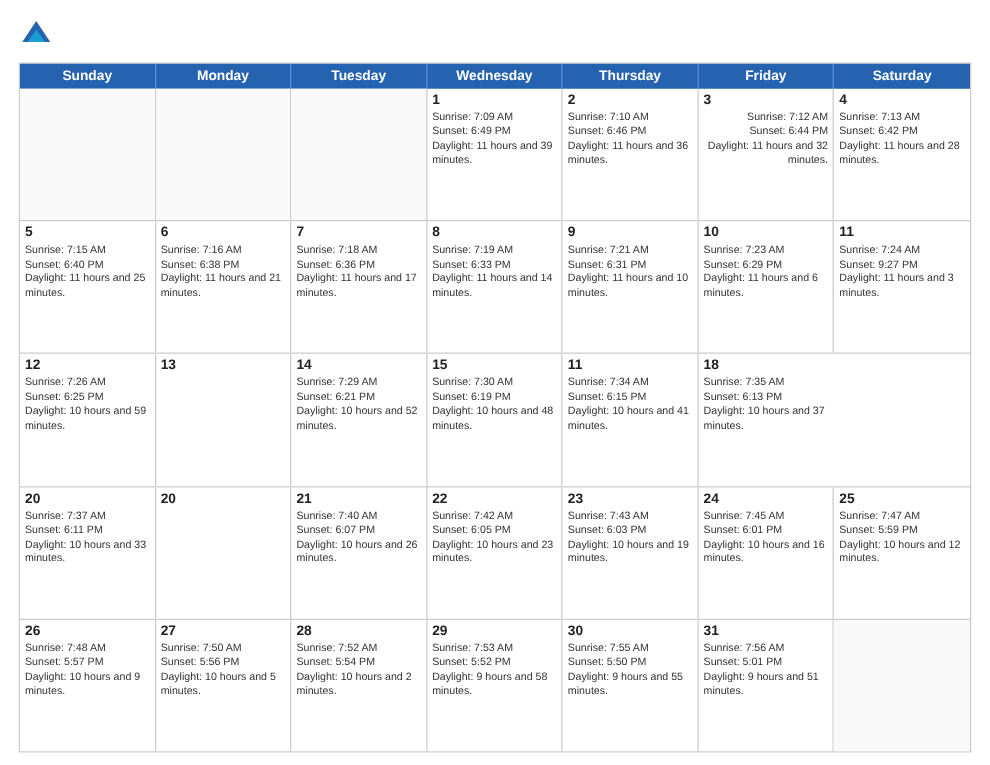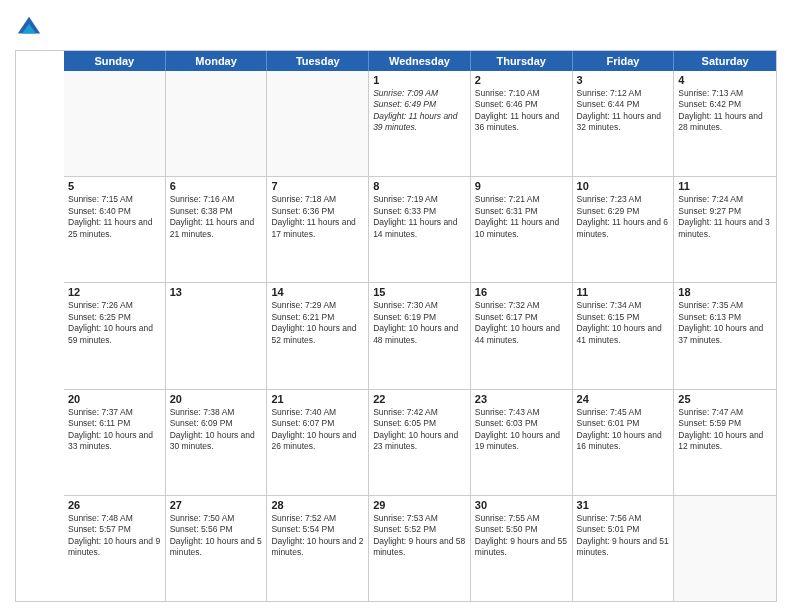--- a/index.html
+++ b/index.html
@@ -59,21 +59,20 @@
     }
     .location {
       font-size: 14px;
       color: #444;
     }
     .calendar {
       flex: 1;
       display: flex;
       flex-direction: column;
       border: 1px solid #ccc;
-      padding-left: 48px;
     }
     .cal-header {
       display: grid;
       grid-template-columns: repeat(7, 1fr);
       background: #2563b0;
     }
     .cal-header-cell {
       color: #fff;
       font-size: 11px;
       font-weight: bold;
@@ -148,33 +147,33 @@
         <div class="cal-header-cell">Friday</div>
         <div class="cal-header-cell">Saturday</div>
       </div>
     <div class="cal-body" id="cal-body">
         <div class="cal-row">
           <div class="cal-cell empty"></div>
           <div class="cal-cell empty"></div>
           <div class="cal-cell empty"></div>
           <div class="cal-cell">
             <div class="day-num">1</div>
-            <div class="cell-text" style="white-space: pre-line; font-style: italic;">Sunrise: 7:09 AM
+            <div class="cell-text" style="white-space: pre-line;">Sunrise: 7:09 AM
 Sunset: 6:49 PM
 Daylight: 11 hours and 39 minutes.</div>
           </div>
           <div class="cal-cell">
             <div class="day-num">2</div>
             <div class="cell-text" style="white-space: pre-line;">Sunrise: 7:10 AM
 Sunset: 6:46 PM
 Daylight: 11 hours and 36 minutes.</div>
           </div>
           <div class="cal-cell">
             <div class="day-num">3</div>
-            <div class="cell-text" style="white-space: pre-line;">Sunrise: 7:12 AM
+            <div class="cell-text" style="white-space: pre-line; text-align: right;">Sunrise: 7:12 AM
 Sunset: 6:44 PM
 Daylight: 11 hours and 32 minutes.</div>
           </div>
           <div class="cal-cell">
             <div class="day-num">4</div>
             <div class="cell-text" style="white-space: pre-line;">Sunrise: 7:13 AM
 Sunset: 6:42 PM
 Daylight: 11 hours and 28 minutes.</div>
           </div>
         </div>
@@ -238,26 +237,20 @@
 Sunset: 6:21 PM
 Daylight: 10 hours and 52 minutes.</div>
           </div>
           <div class="cal-cell">
             <div class="day-num">15</div>
             <div class="cell-text" style="white-space: pre-line;">Sunrise: 7:30 AM
 Sunset: 6:19 PM
 Daylight: 10 hours and 48 minutes.</div>
           </div>
           <div class="cal-cell">
-            <div class="day-num">16</div>
-            <div class="cell-text" style="white-space: pre-line;">Sunrise: 7:32 AM
-Sunset: 6:17 PM
-Daylight: 10 hours and 44 minutes.</div>
-          </div>
-          <div class="cal-cell">
             <div class="day-num">11</div>
             <div class="cell-text" style="white-space: pre-line;">Sunrise: 7:34 AM
 Sunset: 6:15 PM
 Daylight: 10 hours and 41 minutes.</div>
           </div>
           <div class="cal-cell">
             <div class="day-num">18</div>
             <div class="cell-text" style="white-space: pre-line;">Sunrise: 7:35 AM
 Sunset: 6:13 PM
 Daylight: 10 hours and 37 minutes.</div>
@@ -265,23 +258,20 @@
         </div>
         <div class="cal-row">
           <div class="cal-cell">
             <div class="day-num">20</div>
             <div class="cell-text" style="white-space: pre-line;">Sunrise: 7:37 AM
 Sunset: 6:11 PM
 Daylight: 10 hours and 33 minutes.</div>
           </div>
           <div class="cal-cell">
             <div class="day-num">20</div>
-            <div class="cell-text" style="white-space: pre-line;">Sunrise: 7:38 AM
-Sunset: 6:09 PM
-Daylight: 10 hours and 30 minutes.</div>
           </div>
           <div class="cal-cell">
             <div class="day-num">21</div>
             <div class="cell-text" style="white-space: pre-line;">Sunrise: 7:40 AM
 Sunset: 6:07 PM
 Daylight: 10 hours and 26 minutes.</div>
           </div>
           <div class="cal-cell">
             <div class="day-num">22</div>
             <div class="cell-text" style="white-space: pre-line;">Sunrise: 7:42 AM

